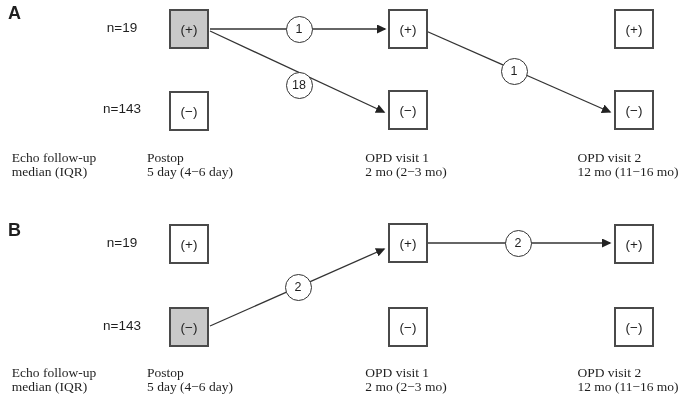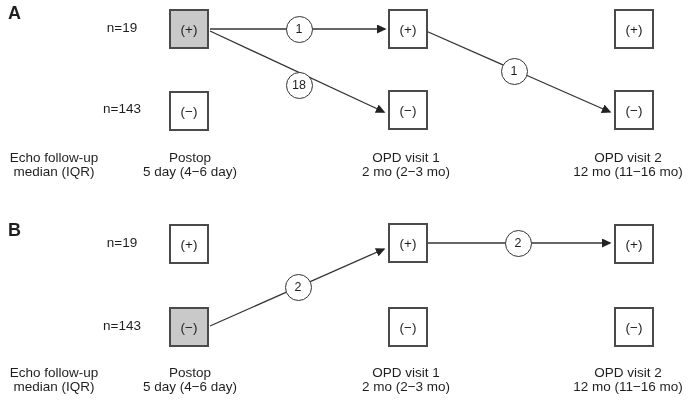--- a/index.html
+++ b/index.html
@@ -44,24 +44,24 @@
   }
   .plab {
     position: absolute;
     font-size: 18px;
     font-weight: bold;
     line-height: 18px;
   }
   .foot {
     position: absolute;
     transform: translateX(-50%);
-    text-align: center;
     font-size: 13.5px;
     line-height: 14px;
     white-space: nowrap;
+    font-family: Liberation Serif, serif;
   }
 </style>
 </head>
 <body>
 
 <div class="fig">
 
   <svg class="lines" width="699" height="408" viewBox="0 0 699 408">
     <defs>
       <marker id="ah" markerWidth="11" markerHeight="10" refX="8" refY="4.5" orient="auto" markerUnits="userSpaceOnUse">

